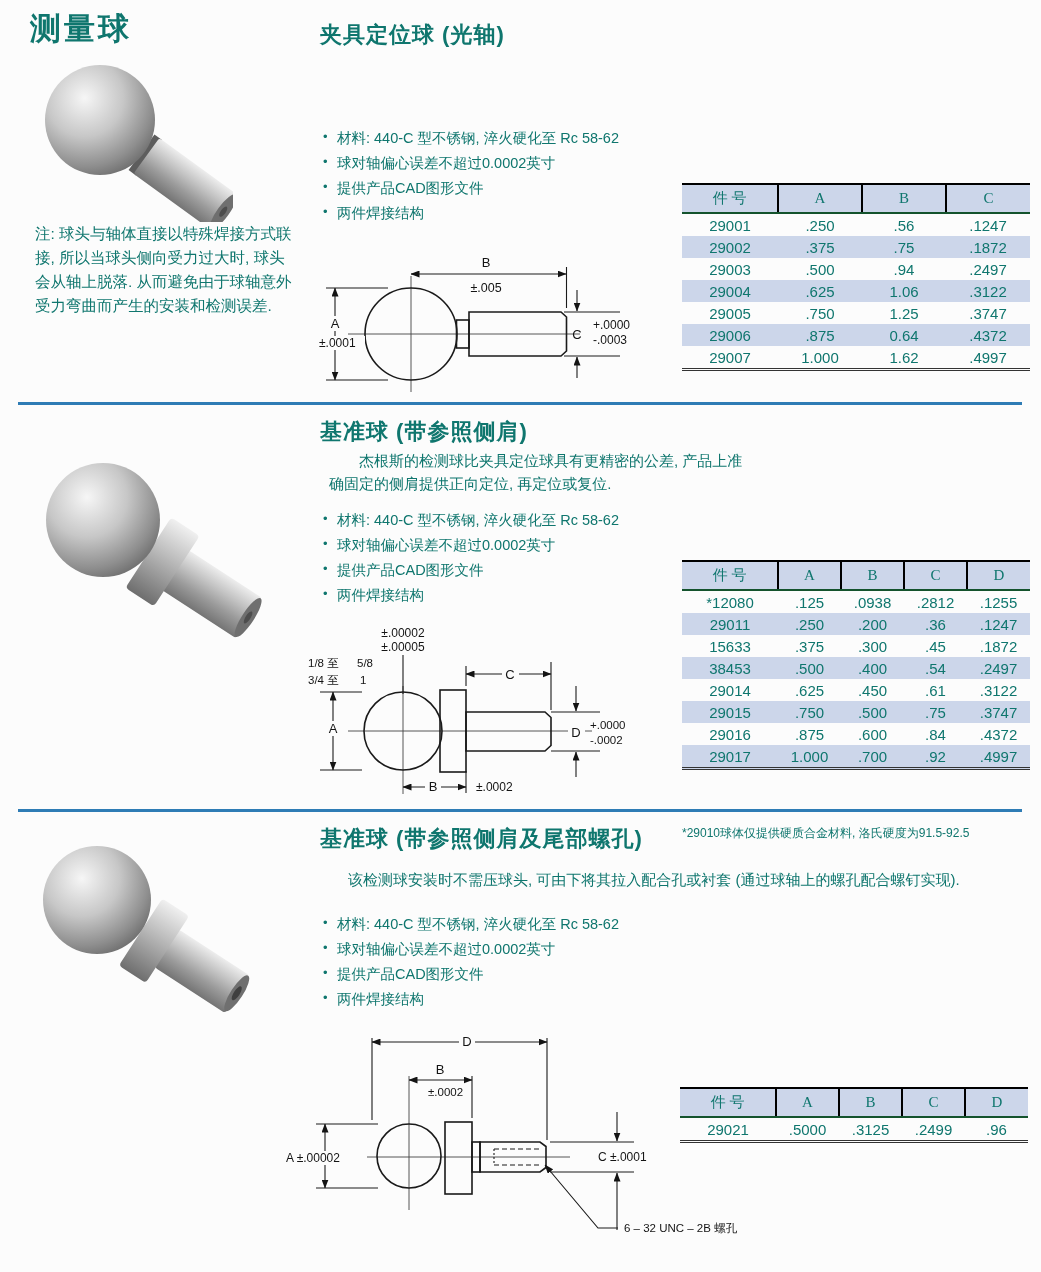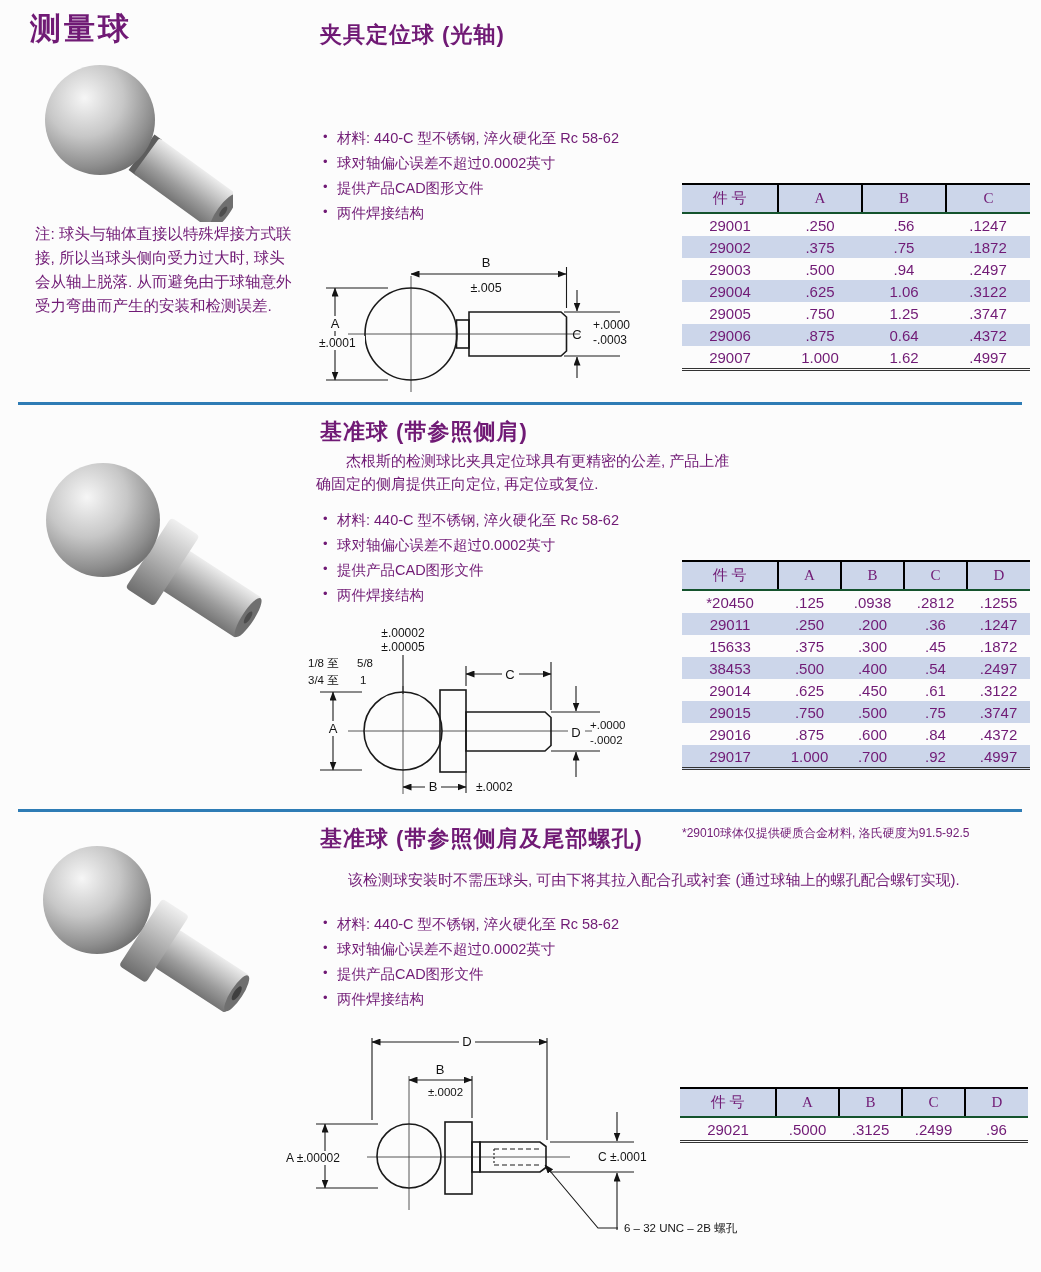--- a/index.html
+++ b/index.html
@@ -1,17 +1,17 @@
 <!DOCTYPE html>
 <html><head>
 <meta charset="utf-8">
 <style>
   html,body{margin:0;padding:0;background:#e9e9e9;}
   .page{position:relative;width:1041px;height:1272px;background:#fcfcfc;
-        font-family:"Liberation Sans",sans-serif;color:#701a75;overflow:hidden;margin:0 auto;}
+        font-family:"Liberation Sans",sans-serif;color:#0f766e;overflow:hidden;margin:0 auto;}
   .abs{position:absolute;}
   .page-title{font-size:31px;font-weight:800;letter-spacing:3px;}
   .sec-heading{font-size:22px;font-weight:700;letter-spacing:1px;}
   .para{font-size:15px;line-height:1.55;text-indent:2em;}
   .note{font-size:15.5px;line-height:1.55;}
   ul.bullets{list-style:none;margin:0;padding:0;}
   ul.bullets li{position:relative;padding-left:17px;font-size:14.5px;line-height:1.72;}
   ul.bullets li::before{content:"\2022";position:absolute;left:3px;top:0;font-size:13px;}
   .sep{height:3px;background:#2e7cb5;}
   table.parts{border-collapse:collapse;table-layout:fixed;width:348px;
@@ -214,21 +214,21 @@
           <td>1.000</td>
           <td>1.62</td>
           <td>.4997</td>
         </tr>
       </tbody>
     </table>
 
   <div class="abs sep" style="left:18px;top:402px;width:1004px;"></div>
 
   <div class="abs sec-heading" style="left:320px;top:417px;">基准球 (带参照侧肩)</div>
-  <div class="abs para" style="left:316px;top:449px;width:420px;">杰根斯的检测球比夹具定位球具有更精密的公差, 产品上准确固定的侧肩提供正向定位, 再定位或复位.</div>
+  <div class="abs para" style="left:329px;top:449px;width:420px;">杰根斯的检测球比夹具定位球具有更精密的公差, 产品上准确固定的侧肩提供正向定位, 再定位或复位.</div>
   <ul class="abs bullets" style="left:320px;top:508px;width:430px;">
       <li>材料: 440-C 型不锈钢, 淬火硬化至 Rc 58-62</li>
       <li>球对轴偏心误差不超过0.0002英寸</li>
       <li>提供产品CAD图形文件</li>
       <li>两件焊接结构</li>
     </ul>
 
   <svg class="abs" style="left:300px;top:622px;" width="345" height="185" viewBox="0 0 345 185">
     <defs>
       <marker id="m2" markerUnits="userSpaceOnUse" markerWidth="9" markerHeight="7" refX="8.5" refY="3.5" orient="auto-start-reverse" viewBox="0 0 9 7">
@@ -280,21 +280,21 @@
         <tr>
           <th>件 号</th>
           <th>A</th>
           <th>B</th>
           <th>C</th>
           <th>D</th>
         </tr>
       </thead>
       <tbody>
         <tr>
-          <td>*20450</td>
+          <td>*12080</td>
           <td>.125</td>
           <td>.0938</td>
           <td>.2812</td>
           <td>.1255</td>
         </tr>
         <tr>
           <td>29011</td>
           <td>.250</td>
           <td>.200</td>
           <td>.36</td>

